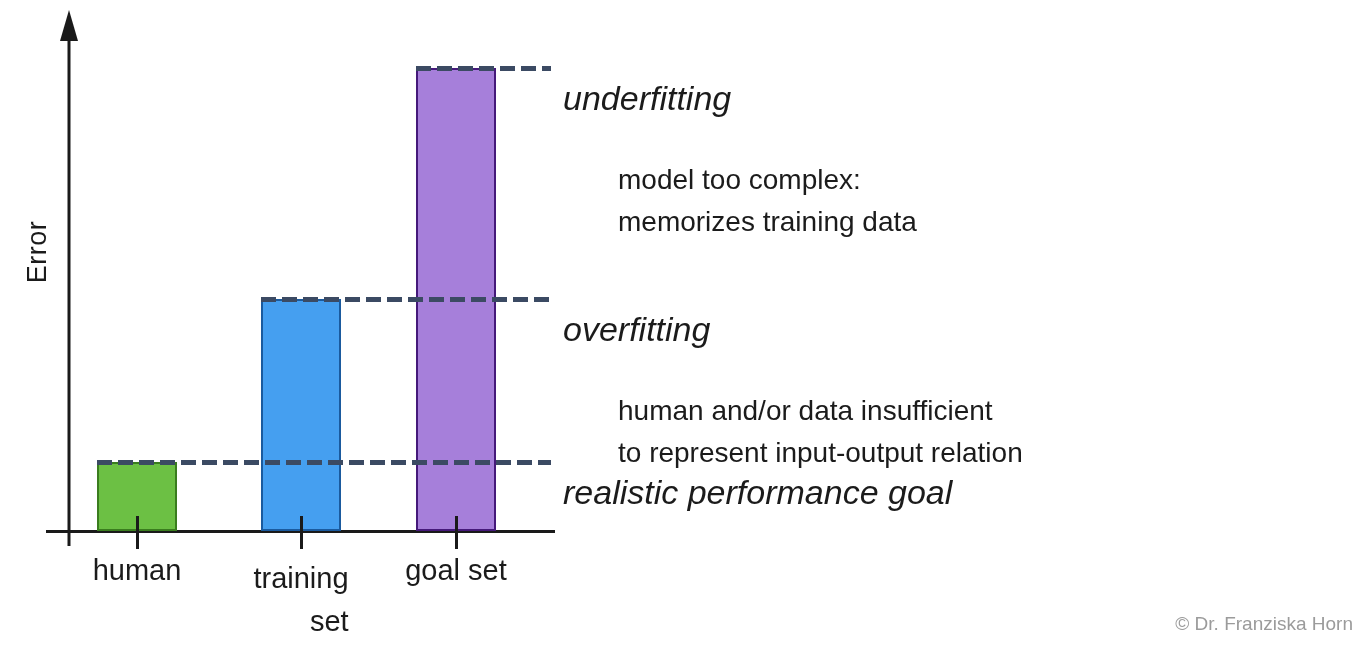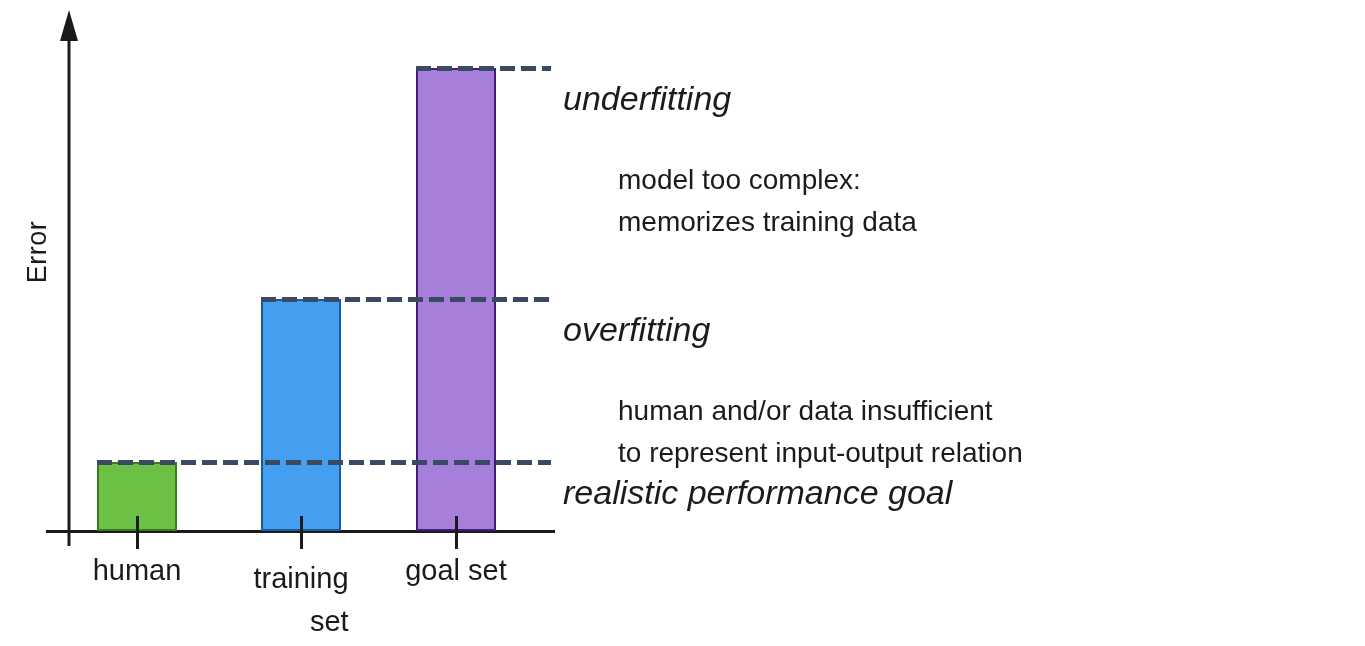--- a/index.html
+++ b/index.html
@@ -61,14 +61,15 @@
       <div class="ann-desc" style="left: 618px; top: 128px;">model too complex:</div>
       <div class="ann-desc" style="left: 618px; top: 170px;">memorizes training data</div>
       <div class="dash-line" style="left: 261px; top: 296.5px; width: 290px; background: repeating-linear-gradient(90deg, rgb(59, 74, 99) 0px, rgb(59, 74, 99) 15px, transparent 15px, transparent 21px);"></div>
       <div class="ann-title" style="left: 563px; top: 310px;">overfitting</div>
       <div class="ann-desc" style="left: 618px; top: 359px;">human and/or data insufficient</div>
       <div class="ann-desc" style="left: 618px; top: 401px;">to represent input-output relation</div>
       <div class="dash-line" style="left: 97px; top: 459.5px; width: 454px; background: repeating-linear-gradient(90deg, rgb(59, 74, 99) 0px, rgb(59, 74, 99) 15px, transparent 15px, transparent 21px);"></div>
       <div class="ann-title" style="left: 563px; top: 473px;">realistic performance goal</div>
     </div>
 
+  <div class="copyright" style="color: rgb(155, 155, 155);">© Dr. Franziska Horn</div>
 
 </div>
 
 </body></html>

